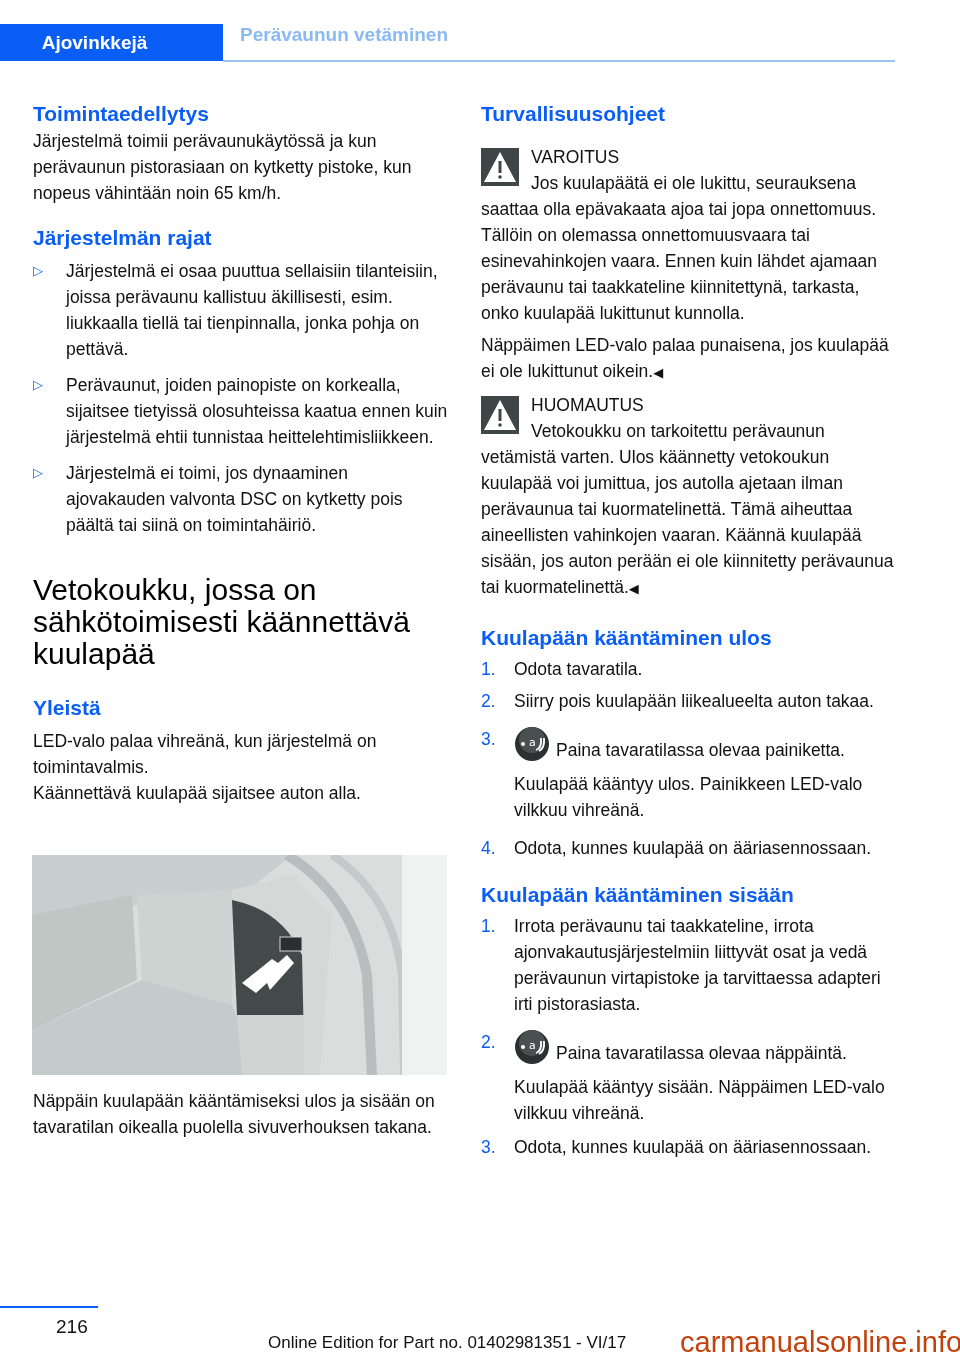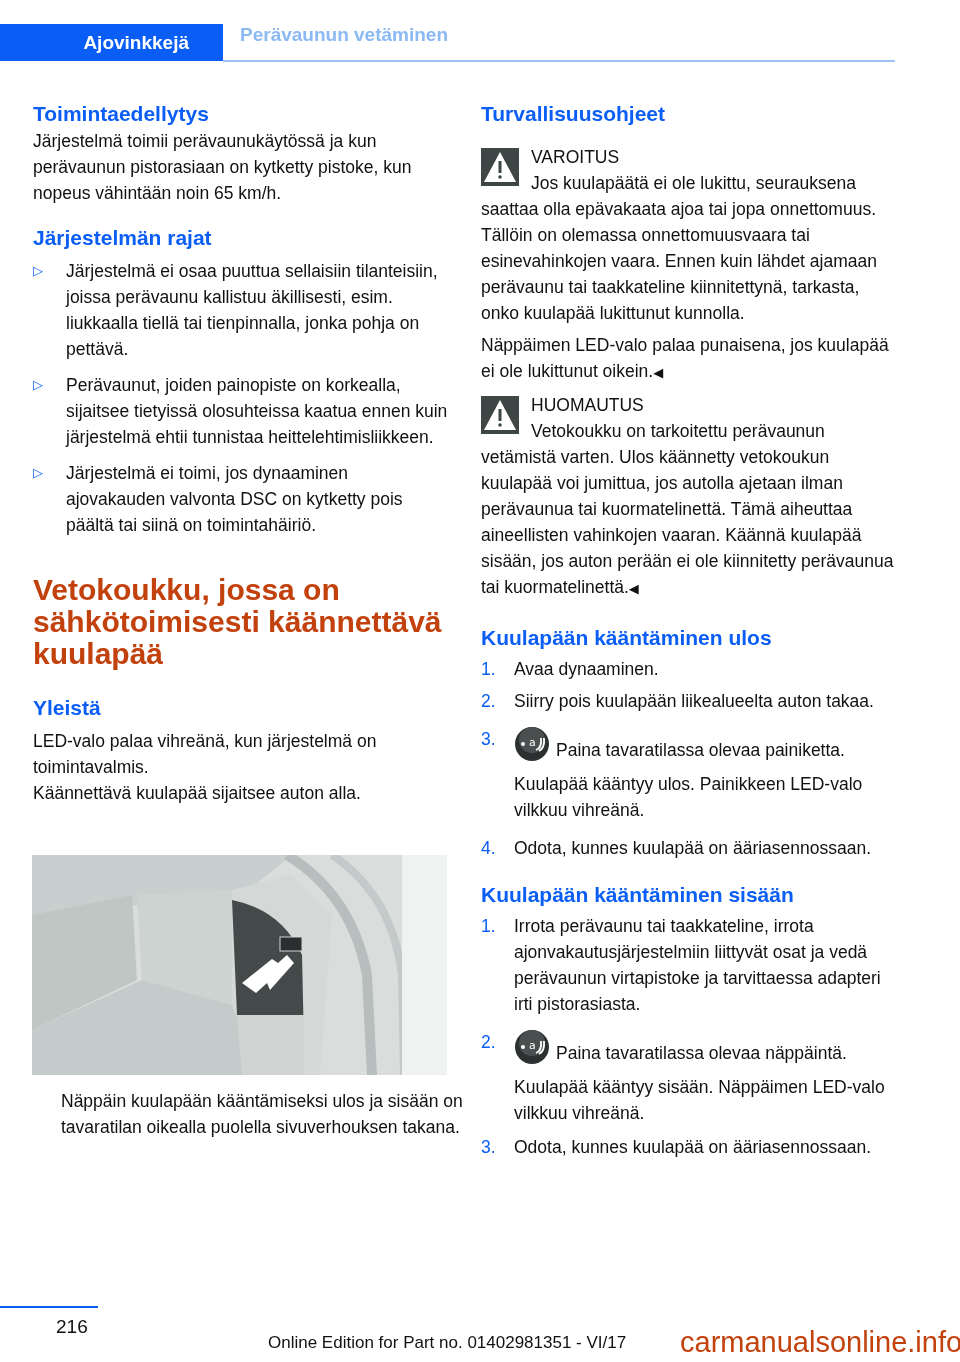--- a/index.html
+++ b/index.html
@@ -5,40 +5,40 @@
   html, body { margin: 0; padding: 0; background: #ffffff; }
   body {
     width: 960px; height: 1362px; position: relative; overflow: hidden;
     font-family: "Liberation Sans", "DejaVu Sans", sans-serif;
     color: #111111;
   }
   .header-tab-active {
     position: absolute; left: 0; top: 24px; width: 223px; height: 37px;
     background: #0a5ef5; color: #ffffff;
     font-weight: bold; font-size: 19px;
-    display: flex; align-items: center; justify-content: flex-end;
+    display: flex; align-items: center; justify-content: center;
     padding-right: 34px; box-sizing: border-box;
   }
   .header-tab-inactive {
     position: absolute; left: 240px; top: 24px; height: 37px;
     color: #8ab9f3; font-weight: bold; font-size: 19px;
     display: flex; 
   }
   .header-rule {
     position: absolute; left: 223px; top: 60px; width: 672px; height: 2px;
     background: #9cc4f5;
   }
   .col { position: absolute; top: 100px; }
   .col-left { left: 33px; width: 415px; }
   .col-right { left: 481px; width: 415px; }
   h3 {
     margin: 0; color: #0a5ef5; font-weight: bold; font-size: 21px; line-height: 28px;
   }
   h2 {
-    margin: 0; color: #c2410c; font-weight: bold; font-size: 30px; line-height: 32px;
+    margin: 0; color: #000000; font-weight: normal; font-size: 30px; line-height: 32px;
   }
   p {
     margin: 0; font-size: 17.5px; line-height: 26px;
   }
   .bul {
     position: relative; padding-left: 33px; font-size: 17.5px; line-height: 26px;
     margin-bottom: 10px;
   }
   .bul .marker {
     position: absolute; left: 0; top: 0; color: #0a5ef5; font-size: 13px;
@@ -122,21 +122,21 @@
     <path d="M200,45 Q250,55 270,100 L272,190 Q250,160 205,160 Z" fill="#444a4a"></path>
     <rect x="248" y="82" width="22" height="14" fill="#2a2e2e" stroke="#cfd4d3"></rect>
     <polygon points="255,100 246,108 240,104 210,128 224,138 235,128 238,135 262,108" fill="#ffffff"></polygon>
     <polygon points="205,160 272,160 272,220 210,220" fill="#d0d5d4"></polygon>
     <path d="M255,0 Q320,40 335,120 L340,220" stroke="#b8bebd" stroke-width="10" fill="none"></path>
     <path d="M300,0 Q360,40 370,120 L372,220" stroke="#c4cac9" stroke-width="8" fill="none"></path>
     <rect x="370" y="0" width="45" height="220" fill="#eff2f1"></rect>
   </svg>
 </div>
 
-<p style="position:absolute; left:33px; top:1088px; width:415px;margin-left:28px;">Näppäin kuulapään kääntämiseksi ulos ja sisään on tavaratilan oikealla puolella sivuverhouksen takana.</p>
+<p style="position:absolute; left:33px; top:1088px; width:415px;">Näppäin kuulapään kääntämiseksi ulos ja sisään on tavaratilan oikealla puolella sivuverhouksen takana.</p>
 
 <div class="col col-right">
   <h3>Turvallisuusohjeet</h3>
 
   <div class="warn" style="margin-top:16px;">
     <svg class="tri" viewBox="0 0 38 38">
       <rect width="38" height="38" fill="#3f4746"></rect>
       <polygon points="19,4 35,34 3,34" fill="#ffffff"></polygon>
       <rect x="17.5" y="13" width="3" height="12" fill="#3f4746"></rect>
       <circle cx="19" cy="29" r="1.8" fill="#3f4746"></circle>
@@ -154,21 +154,21 @@
       <circle cx="19" cy="29" r="1.8" fill="#3f4746"></circle>
     </svg>
     <div>HUOMAUTUS</div>
     <span>Vetokoukku on tarkoitettu perävaunun vetämistä varten. Ulos käännetty vetokoukun kuulapää voi jumittua, jos autolla ajetaan ilman perävaunua tai kuormatelinettä. Tämä aiheuttaa aineellisten vahinkojen vaaran. Käännä kuulapää sisään, jos auton perään ei ole kiinnitetty perävaunua tai kuormatelinettä.</span><span class="endmark">◀</span>
   </div>
 
   <h3 style="margin-top:22px;">Kuulapään kääntäminen ulos</h3>
   <div style="margin-top:4px;">
     <div class="num" style="margin-bottom:6px;">
       <span class="n">1.</span>
-      <span>Avaa dynaaminen.</span>
+      <span>Odota tavaratila.</span>
     </div>
     <div class="num" style="margin-bottom:12px;">
       <span class="n">2.</span>
       <span>Siirry pois kuulapään liikealueelta auton takaa.</span>
     </div>
     <div class="num" style="margin-bottom:12px;">
       <span class="n">3.</span>
       <svg class="btn-icon" viewBox="0 0 36 36">
         <circle cx="18" cy="18" r="17" fill="#2c3030"></circle>
         <circle cx="18" cy="14" r="13" fill="#4a5050"></circle>

